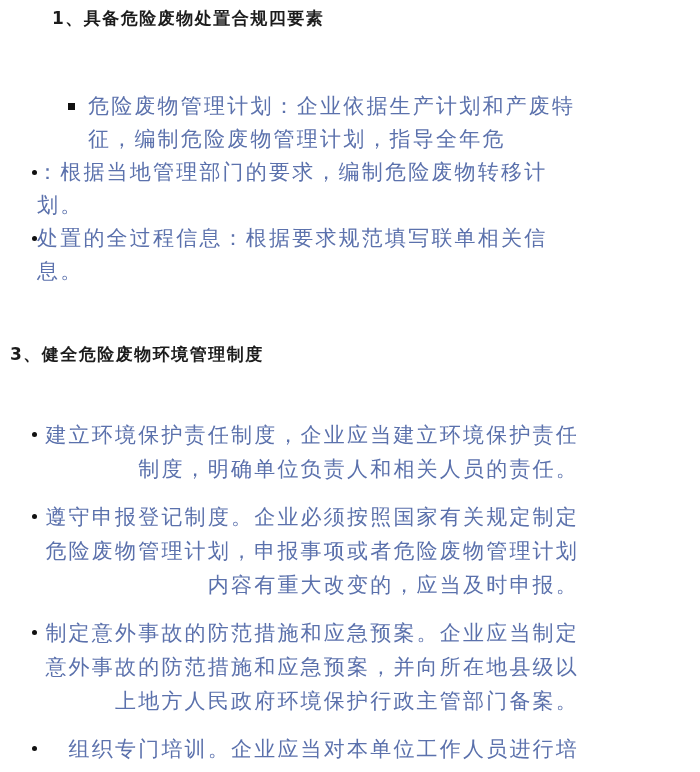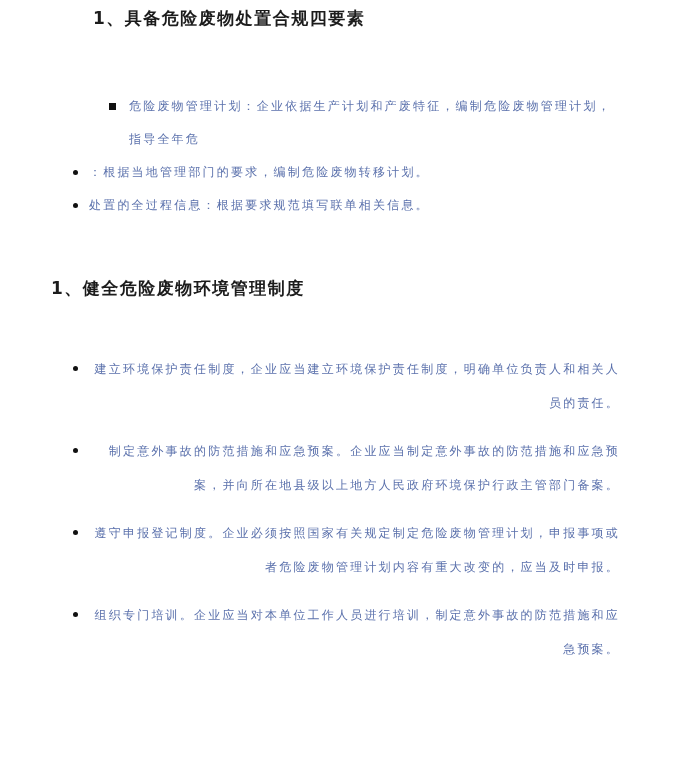--- a/index.html
+++ b/index.html
@@ -5,42 +5,41 @@
   * { margin: 0; padding: 0; box-sizing: border-box; }
   html, body { background: #ffffff; }
   body { font-family: "DejaVu Sans", "Liberation Sans", sans-serif; }
   .page {
     position: relative;
     width: 589px;
     height: 772px;
     background: #ffffff;
     overflow: hidden;
     padding-top: 6px;
-    margin-left: 41px;
   }
   .heading {
     font-size: 17px;
     font-weight: bold;
     color: #1c1c1c;
     letter-spacing: 1.5px;
     line-height: 24px;
   }
   .heading-1 { margin-left: 52px; }
   .heading-2 { margin-left: 10px; margin-top: 54px; }
   ul.doc-list {
     list-style: none;
     color: #5b71ac;
-    font-size: 12px;
+    font-size: 21px;
     letter-spacing: 2.2px;
     line-height: 33px;
   }
   ul.sub-list { margin-top: 60px; }
   li.bullet-item {
     position: relative;
-    padding-left: 48px;
+    padding-left: 37px;
     padding-right: 10px;
   }
   ul.sub-list > li.bullet-item { padding-left: 88px; }
   .marker {
     position: absolute;
     display: block;
     background: #111111;
   }
   .marker.round {
     left: 32px;
@@ -78,34 +77,34 @@
     <li class="bullet-item">
       <span class="marker round"></span>
       <span class="bullet-text">：根据当地管理部门的要求，编制危险废物转移计划。</span>
     </li>
     <li class="bullet-item">
       <span class="marker round"></span>
       <span class="bullet-text">处置的全过程信息：根据要求规范填写联单相关信息。</span>
     </li>
   </ul>
 
-  <div class="heading heading-2">1、健全危险废物环境管理制度</div>
+  <div class="heading heading-2">3、健全危险废物环境管理制度</div>
 
   <ul class="doc-list list-2">
     <li class="bullet-item">
       <span class="marker round"></span>
       <span class="bullet-text">建立环境保护责任制度，企业应当建立环境保护责任制度，明确单位负责人和相关人员的责任。</span>
     </li>
     <li class="bullet-item">
       <span class="marker round"></span>
-      <span class="bullet-text">制定意外事故的防范措施和应急预案。企业应当制定意外事故的防范措施和应急预案，并向所在地县级以上地方人民政府环境保护行政主管部门备案。</span>
+      <span class="bullet-text">遵守申报登记制度。企业必须按照国家有关规定制定危险废物管理计划，申报事项或者危险废物管理计划内容有重大改变的，应当及时申报。</span>
     </li>
     <li class="bullet-item">
       <span class="marker round"></span>
-      <span class="bullet-text">遵守申报登记制度。企业必须按照国家有关规定制定危险废物管理计划，申报事项或者危险废物管理计划内容有重大改变的，应当及时申报。</span>
+      <span class="bullet-text">制定意外事故的防范措施和应急预案。企业应当制定意外事故的防范措施和应急预案，并向所在地县级以上地方人民政府环境保护行政主管部门备案。</span>
     </li>
     <li class="bullet-item">
       <span class="marker round"></span>
       <span class="bullet-text">组织专门培训。企业应当对本单位工作人员进行培训，制定意外事故的防范措施和应急预案。</span>
     </li>
   </ul>
 
 </div>
 
 </body></html>

